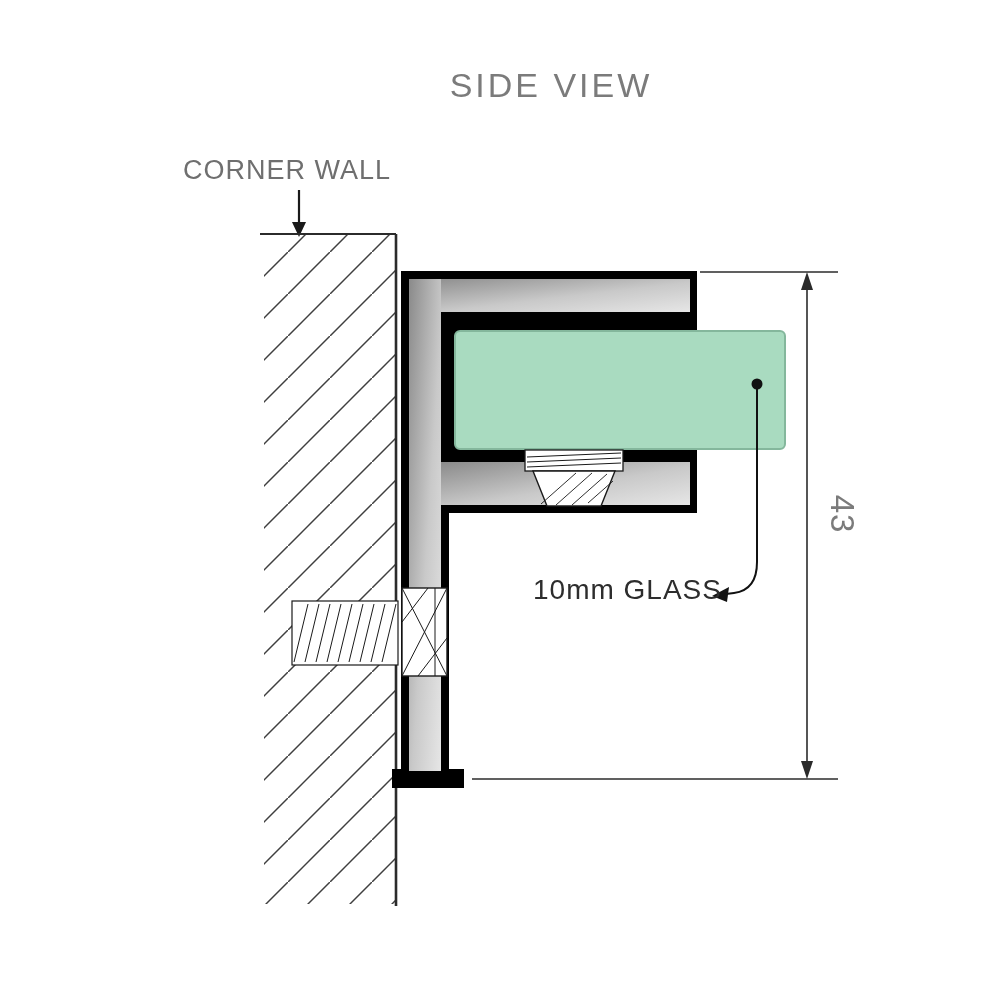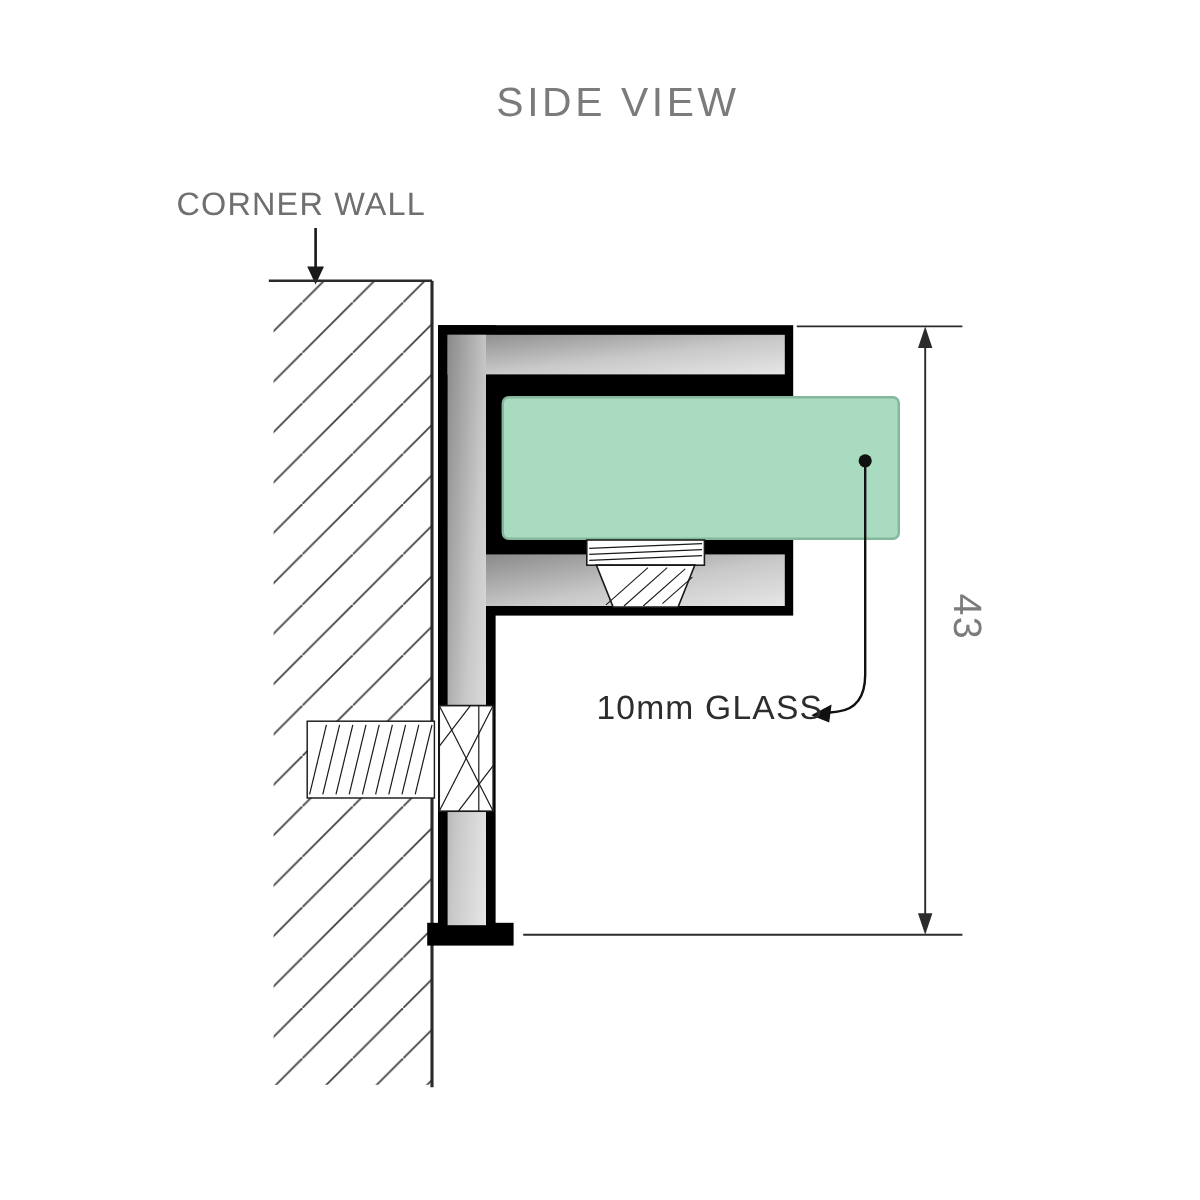--- a/index.html
+++ b/index.html
@@ -1,19 +1,20 @@
 <!DOCTYPE html>
 <html><head>
 <meta charset="utf-8">
 <style>
   html, body { margin: 0; padding: 0; background: #ffffff; }
   .canvas {
     width: 872px; height: 1000px; position: relative;
     background: #ffffff; overflow: hidden;
     font-family: "Liberation Sans", sans-serif;
+    margin-left: 36px;
   }
   svg { display: block; }
   svg text { font-family: "Liberation Sans", sans-serif; }
   .title-text { font-size: 34px; letter-spacing: 3px; }
   .label-text { font-size: 27px; letter-spacing: 1px; }
   .glass-text { font-size: 28px; letter-spacing: 1px; }
   .dim-text   { font-size: 33px; letter-spacing: 1px; }
 </style>
 </head>
 <body>

